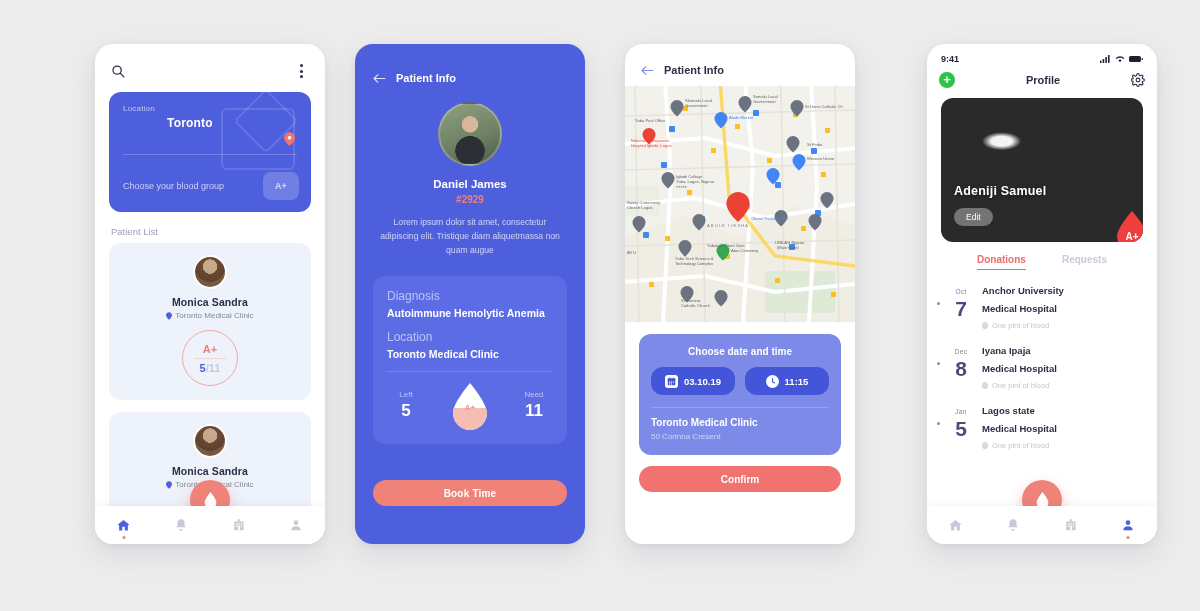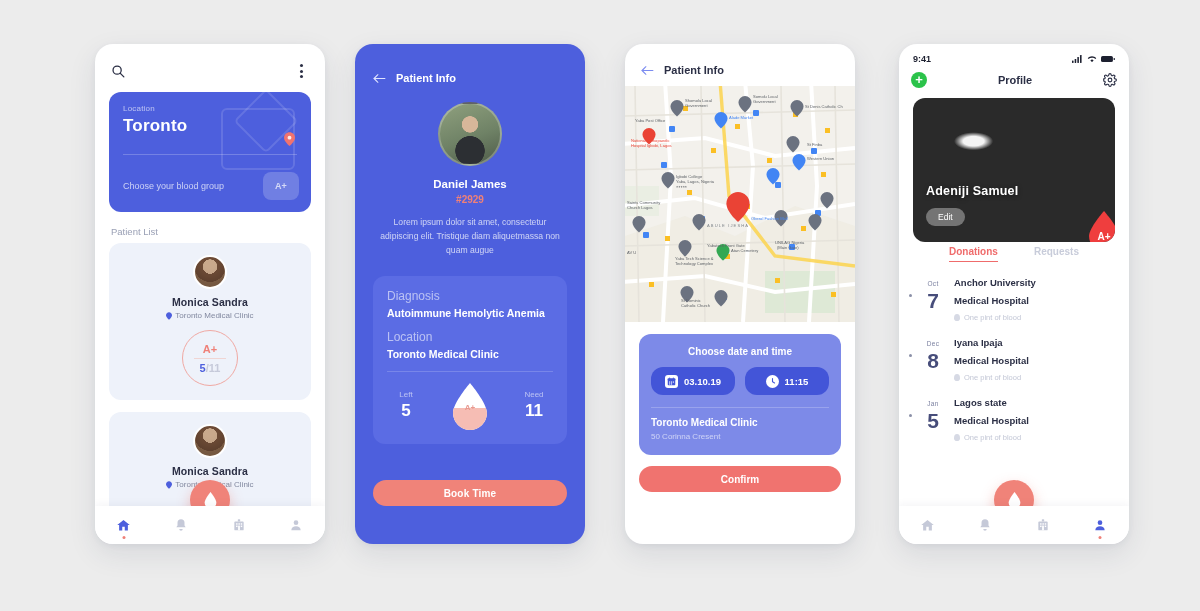--- a/index.html
+++ b/index.html
@@ -15,21 +15,21 @@
     position: absolute;
     width: 230px; height: 500px;
     border-radius: 18px;
     overflow: hidden;
     background: #ffffff;
     box-shadow: 0 10px 28px rgba(40,45,80,.10), 0 2px 6px rgba(40,45,80,.06);
   }
   #p1 { left: 95px;  top: 44px; }
   #p2 { left: 355px; top: 44px; background:#4d5fdd; }
   #p3 { left: 625px; top: 44px; }
-  #p4 { left: 899px; top: 44px; }
+  #p4 { left: 927px; top: 44px; }
   .ico { display:inline-block; line-height:0; }
 
   
   .s1-top { display:flex; justify-content:space-between; align-items:center; padding:18px 16px 10px; }
   .kebab { display:flex; flex-direction:column; gap:2.5px; align-items:center; padding:2px 6px; }
   .kebab i { width:3px; height:3px; border-radius:50%; background:#2b2f45; display:block; }
 
   .loc-card {
     margin: 2px 14px 0; height: 120px; border-radius: 12px;
     background: #4d5fdd; position: relative; overflow: hidden;
@@ -37,21 +37,21 @@
   }
   .loc-card .ghost-house {
     position:absolute; right:16px; top:16px; width:74px; height:62px;
     border:2px solid rgba(255,255,255,.13); border-radius:6px;
   }
   .loc-card .ghost-roof {
     position:absolute; right:22px; top:6px; width:46px; height:46px;
     border:2px solid rgba(255,255,255,.13); transform:rotate(45deg); border-radius:5px;
   }
   .loc-label { color:rgba(255,255,255,.62); font-size:8px; letter-spacing:.2px; }
-  .loc-city { color:#fff; font-size:17px; font-weight:bold; margin-top:3px; letter-spacing:.2px; }
+  .loc-city { color:#fff; font-size:12px; font-weight:bold; margin-top:3px; letter-spacing:.2px;margin-left:44px; }
   .loc-pin { position:absolute; right:16px; top:40px; }
   .loc-div { position:absolute; left:14px; right:14px; top:62px; height:1px; background:rgba(255,255,255,.22); }
   .loc-bottom { position:absolute; left:14px; right:12px; bottom:12px; display:flex; align-items:center; justify-content:space-between; }
   .loc-bottom span { color:rgba(255,255,255,.70); font-size:9px; }
   .bg-chip {
     width:36px; height:28px; border-radius:8px; background:rgba(255,255,255,.20);
     color:#fff; font-size:12px; font-weight:bold; display:flex; align-items:center; justify-content:center;
   }
 
   .list-title { margin:14px 0 6px 16px; color:#9aa0b5; font-size:9.5px; }
@@ -161,21 +161,21 @@
       radial-gradient(ellipse 26px 12px at 72% 28%, #f4f4f4 0 40%, #2a2a2a 75%),
       radial-gradient(ellipse 42px 16px at 56% 86%, #4a4a4a 0 45%, transparent 70%),
       radial-gradient(circle at 52% 58%, #d8d8d8 0 18%, #8d8d8d 45%, #2e2e2e 85%),
       linear-gradient(150deg,#101010,#3b3b3b 45%,#0b0b0b);
   }
   .hero .hname { position:absolute; left:13px; bottom:44px; color:#fff; font-size:12.5px; font-weight:bold; letter-spacing:.2px; text-shadow:0 1px 4px rgba(0,0,0,.5); }
   .hero .edit { position:absolute; left:13px; bottom:16px; background:rgba(255,255,255,.35); color:#fff; font-size:8.5px; padding:4px 12px; border-radius:9px; }
   .droptag {
     position:absolute; right:-6px; bottom:-8px; width:34px; height:40px;
   }
-  .tabs { display:flex; justify-content:space-around; margin-top:4px; padding:0 32px;text-align:right; }
+  .tabs { display:flex; justify-content:space-around; margin-top:12px; padding:0 32px;text-align:right; }
   .tab { font-size:10px; font-weight:bold; padding-bottom:4px; }
   .tab.on { color:#ef6b6b; border-bottom:1.6px solid #ef6b6b; }
   .tab.off { color:#c8ccda; }
 
   .don { display:flex; align-items:flex-start; gap:8px; padding:10px 14px 0 10px; }
   .bullet { width:3px; height:3px; border-radius:50%; background:#8b90a8; margin-top:22px; }
   .dt { width:26px; text-align:center; }
   .dt .mo { font-size:6.5px; color:#7b80a0; letter-spacing:.3px; }
   .dt .dd { font-size:21px; color:#474d7a; font-weight:bold; line-height:1.05; }
   .dn .h1 { font-size:9.5px; font-weight:bold; color:#2b2f45; line-height:1.38; }

